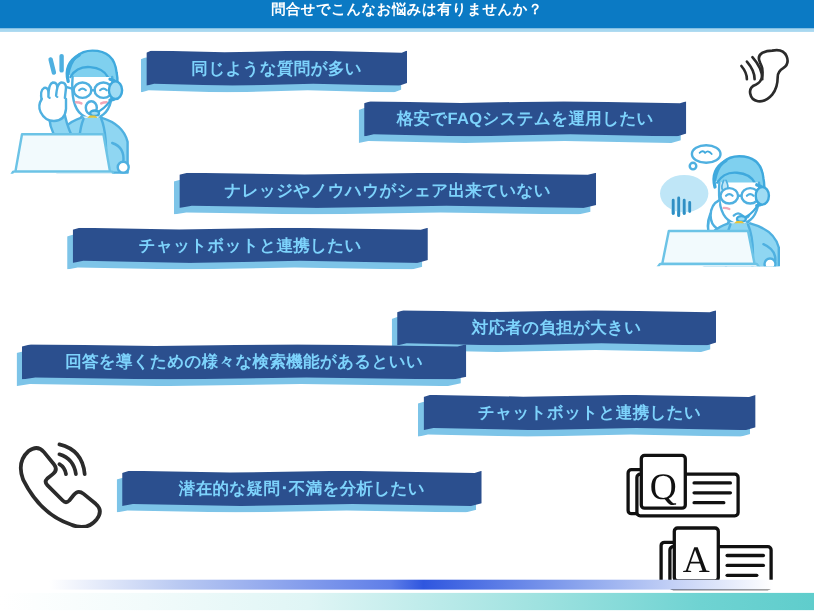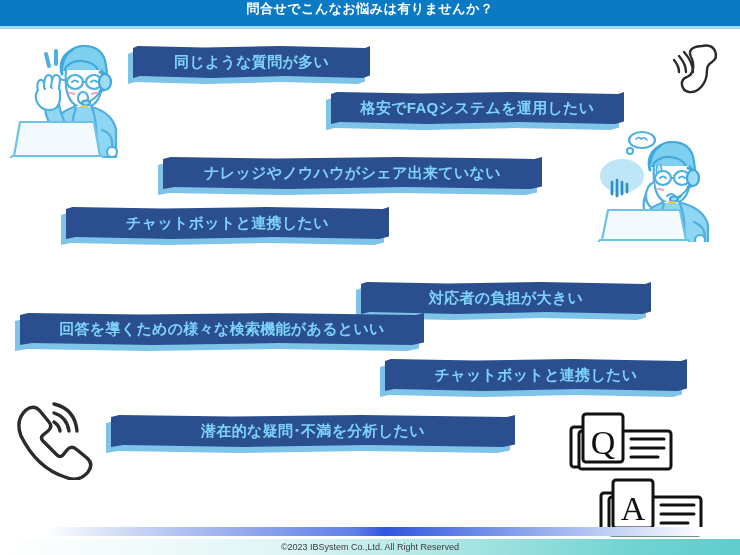--- a/index.html
+++ b/index.html
@@ -317,24 +317,23 @@
     </div>
   </div>
 
   <div class="ribbon" style="left:385px; top:359px; width:302px;">
     <div class="shadow"></div>
     <div class="body">
       <span class="label">チャットボットと連携したい</span>
     </div>
   </div>
 
-  <div class="ribbon" style="left:111px; top:415px; width:404px;text-align:right;">
+  <div class="ribbon" style="left:111px; top:428px; width:327px;text-align:right;">
     <div class="shadow"></div>
     <div class="body">
       <span class="label">潜在的な疑問･不満を分析したい</span>
     </div>
   </div>
 
   <div id="gradient-bar"></div>
   <div id="footer-strip"></div>
-  <div id="footer-text">©2023 IBSystem Co.,Ltd.  All Right Reserved</div>
 
 </div>
 
 </body></html>

